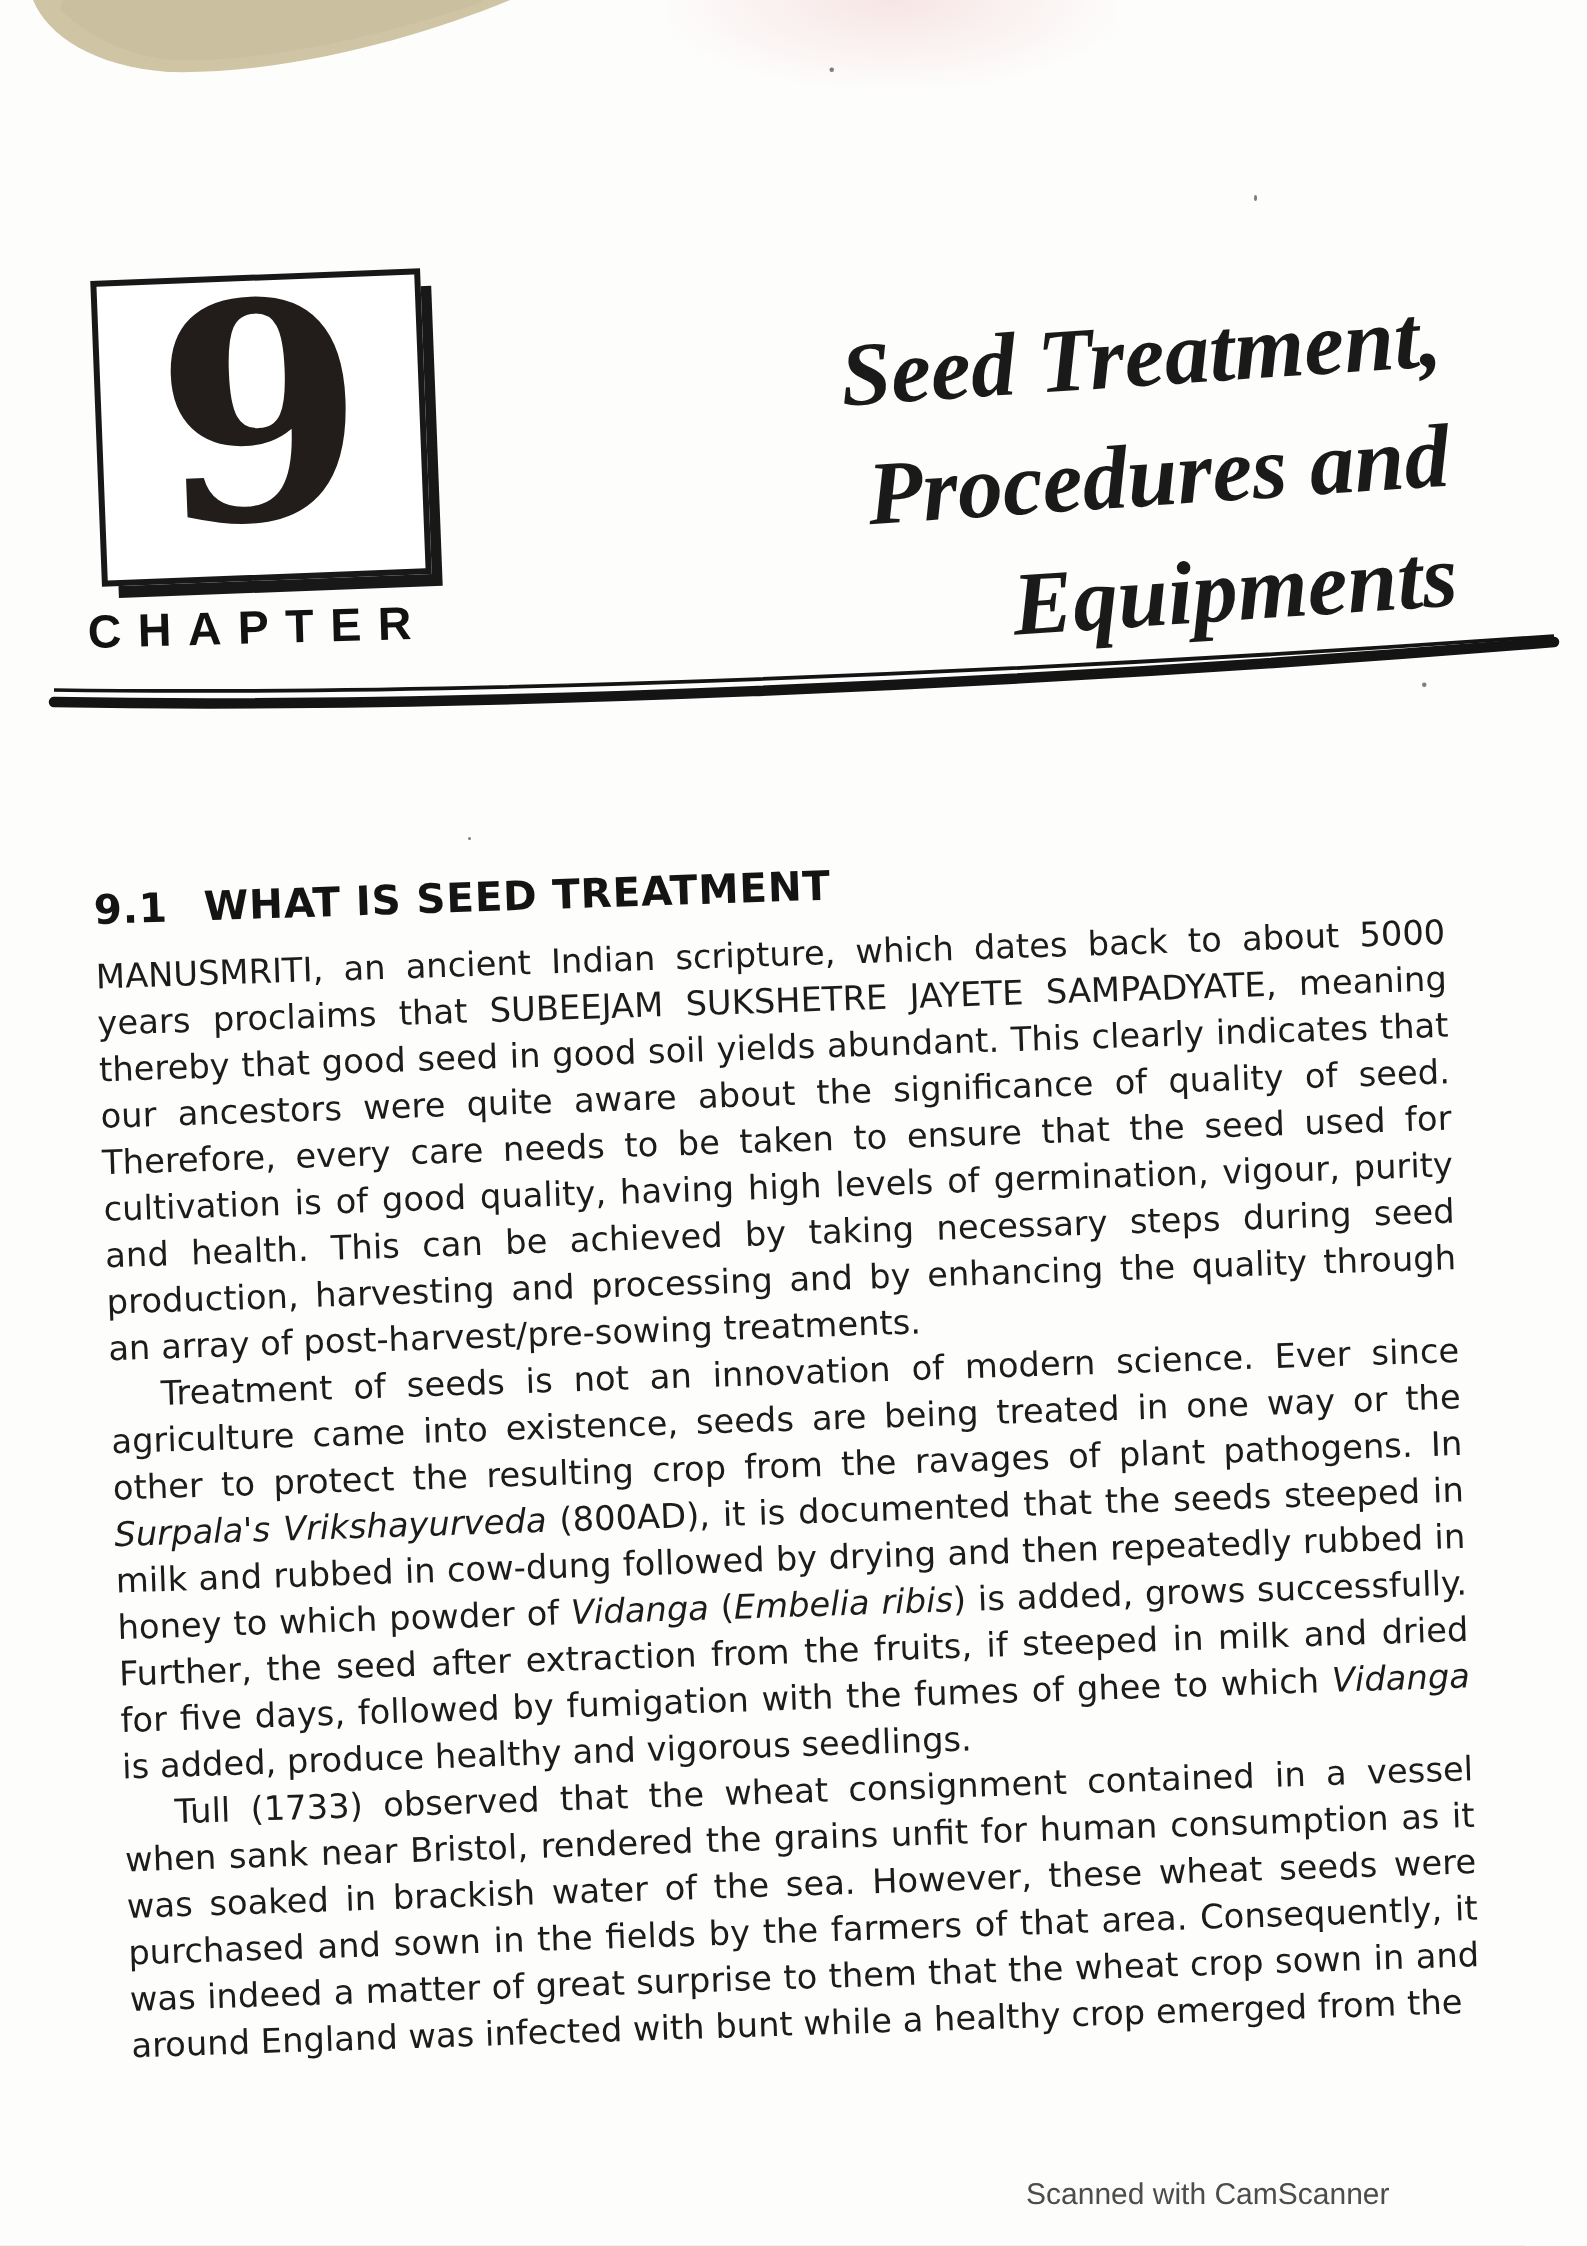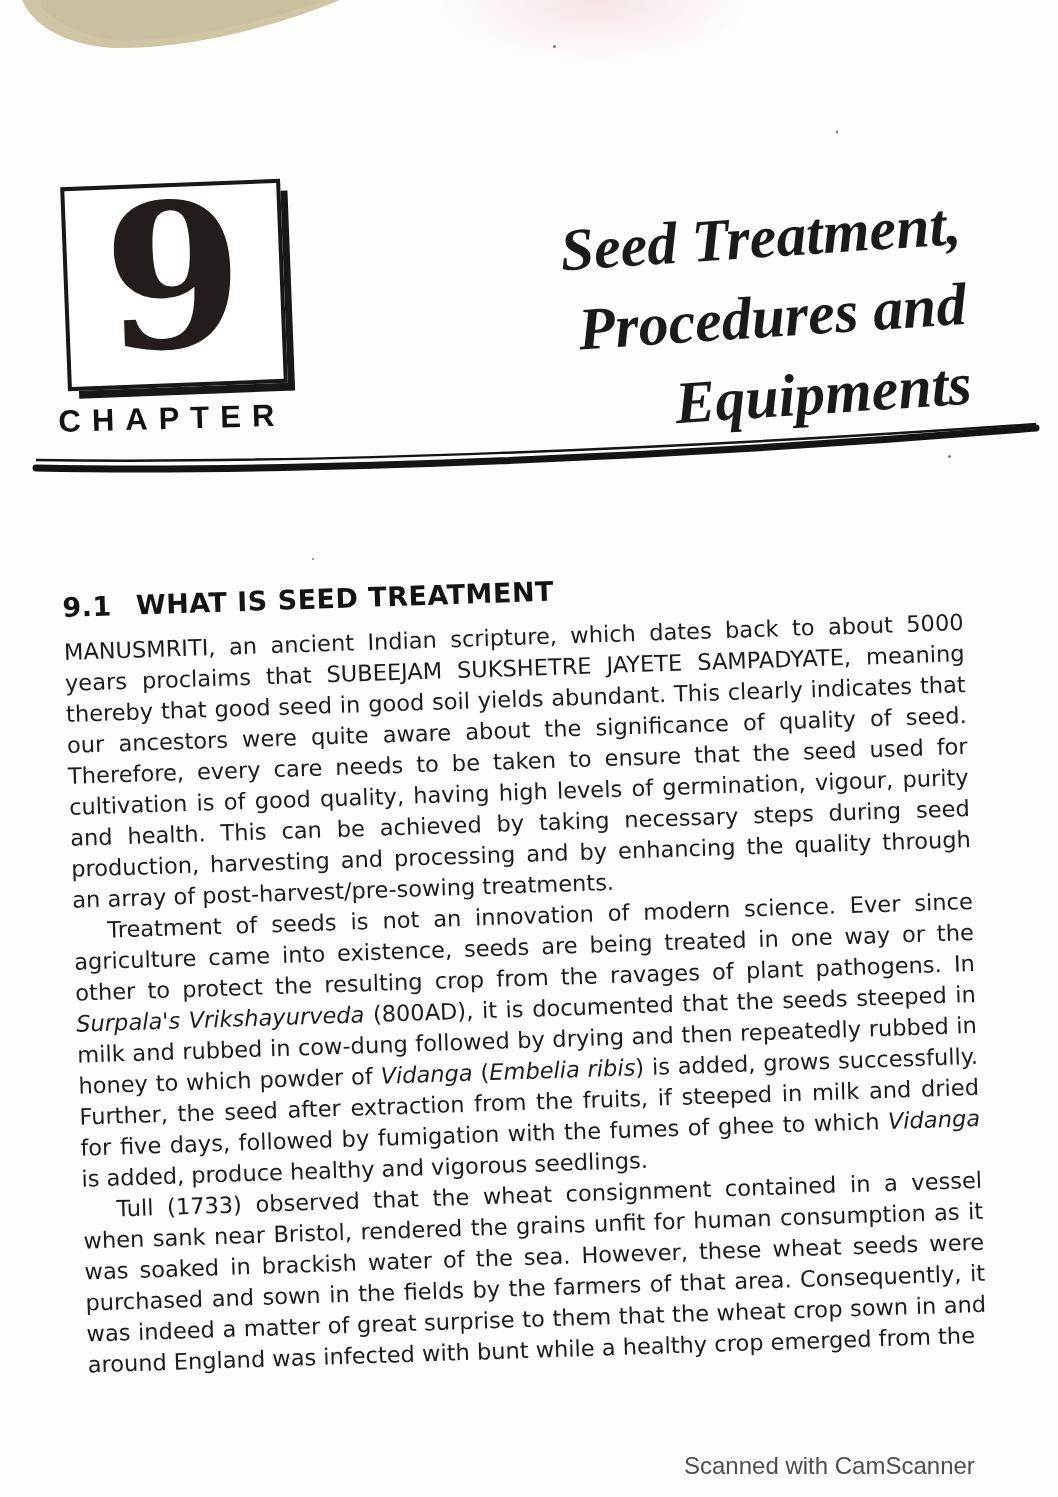--- a/index.html
+++ b/index.html
@@ -61,21 +61,21 @@
     letter-spacing:.5px; color:#141414; white-space:nowrap;
   }
   .sec-num { margin-right:24px; }
   .para { margin:0; font-size:22.5px; line-height:31px; text-align:justify; text-align-last:left; }
   .para.indent { text-indent:34px; }
   .para em { font-style:italic; }
 
   .watermark {
     position:absolute; left:684px; top:1452px;
     font-family:"Liberation Sans", sans-serif;
-    font-size:24px; color:#4d4d4d;
+    font-size:20px; color:#4d4d4d;
   }
 </style>
 </head>
 <body>
 
 <div class="page">
 
   <svg class="corner-tan" width="345" height="70" aria-hidden="true">
     <path d="M22,0 C32,24 62,44 112,48 C192,50 282,24 340,0 Z" fill="#cfc4a4"></path>
     <path d="M40,6 C60,26 90,38 115,40 C180,42 260,22 320,2 L322,0 L42,0 Z" fill="#c6ba97" opacity="0.5"></path>

